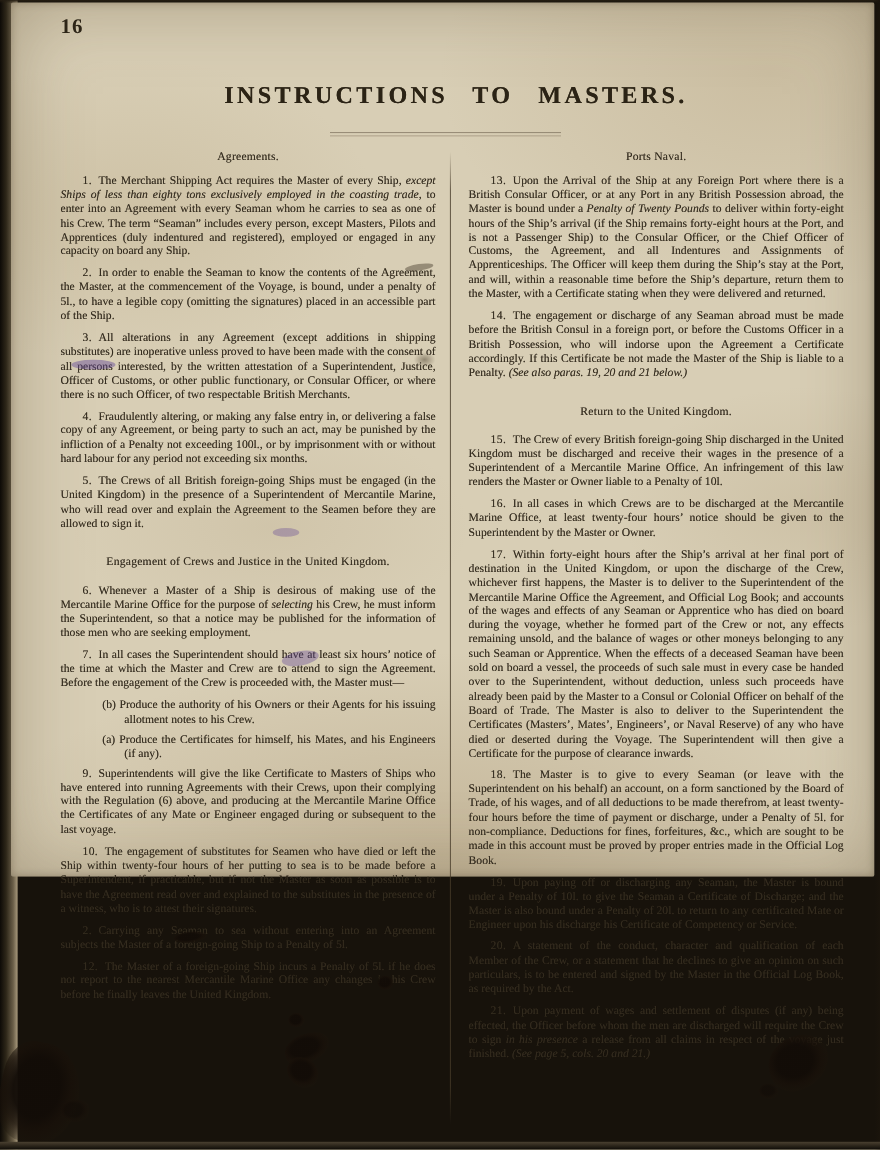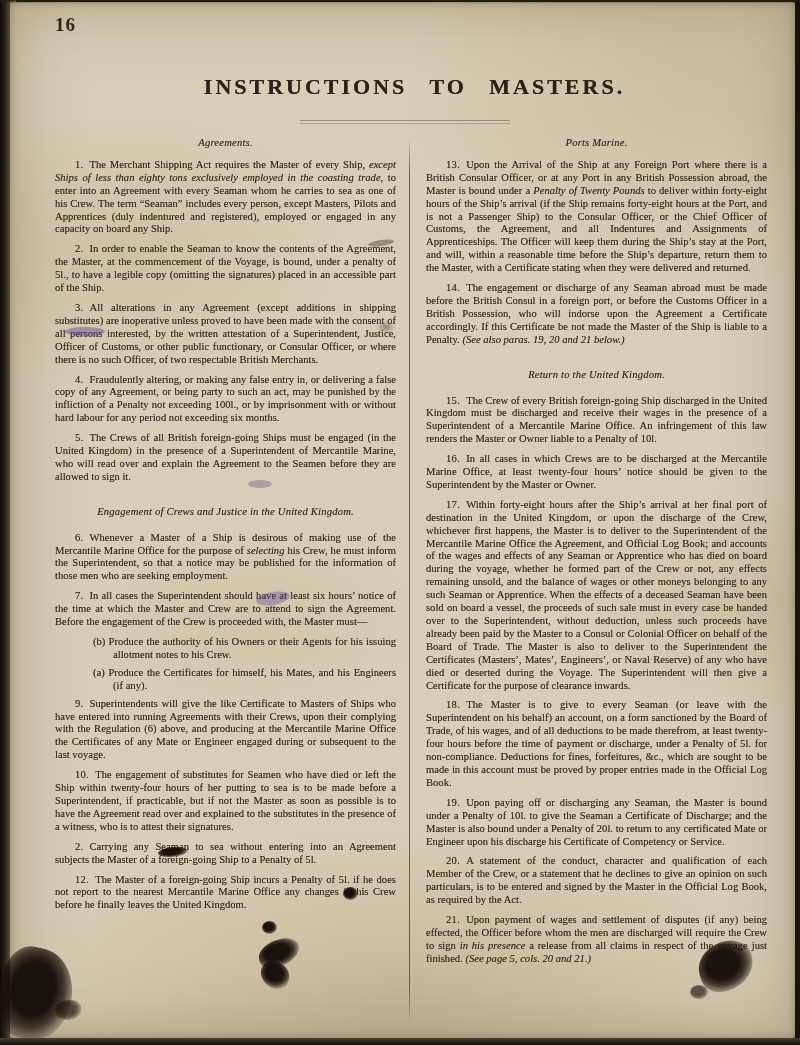--- a/index.html
+++ b/index.html
@@ -7,21 +7,21 @@
     width:800px;height:1045px;position:relative;overflow:hidden;
     background:#17120b;
     font-family:"Liberation Serif","DejaVu Serif",serif;
   }
   
   .binding{
     position:absolute;left:0;top:0;width:16px;height:1045px;
     background:linear-gradient(90deg,#0d0a06 0%,#2e2719 35%,#6b5f49 75%,#a99a7d 100%);
   }
   .paper{
-    position:absolute;left:10px;top:2px;width:785px;height:1036px;
+    position:absolute;left:10px;top:2px;width:785px;height:795px;
     background:
       radial-gradient(ellipse 320px 200px at 14% 24%, rgba(167,146,105,.20), transparent 70%),
       radial-gradient(ellipse 420px 280px at 88% 8%,  rgba(156,132,92,.22), transparent 72%),
       radial-gradient(ellipse 560px 240px at 50% 97%, rgba(146,121,82,.28), transparent 75%),
       radial-gradient(ellipse 240px 160px at 92% 58%, rgba(152,130,92,.16), transparent 70%),
       radial-gradient(ellipse 260px 140px at 30% 60%, rgba(150,128,90,.12), transparent 70%),
       #d8ceb5;
     box-shadow:inset 0 0 70px rgba(84,66,38,.35), inset 0 0 8px rgba(60,45,25,.35);
     border-radius:3px 2px 2px 3px;
   }
@@ -43,21 +43,21 @@
     position:absolute;left:399px;top:136px;width:1px;height:884px;
     background:linear-gradient(180deg,rgba(70,58,40,.0),rgba(70,58,40,.75) 4%,rgba(70,58,40,.75) 96%,rgba(70,58,40,0));
   }
   .columns{
     position:absolute;left:45px;top:132px;width:712px;
     display:flex;gap:30px;
   }
   .col{width:341px;font-size:10.6px;line-height:12.9px;color:#342c1f;
     text-shadow:0 0 .4px rgba(52,44,31,.55);}
   .sec-heading{
-    text-align:center;font-style:italic;margin:3px 0 9px;letter-spacing:.2px;
+    text-align:center;margin:3px 0 9px;letter-spacing:.2px;
   }
   .sec-heading.spaced{margin-top:22px;margin-bottom:13px;}
   .para{margin:0 0 7px;text-align:justify;text-indent:20px;}
   .para .pnum{letter-spacing:.3px;padding-right:6px;}
   .para.sub{padding-left:58px;text-indent:-20px;margin:1px 0 5px;text-align:justify;}
   .para em{}
   
   .stain{position:absolute;pointer-events:none;}
   .blot{background:radial-gradient(ellipse at 45% 45%, rgba(18,12,7,.96) 0 38%, rgba(24,16,9,.75) 55%, rgba(30,22,12,.25) 72%, transparent 80%);}
   .blot-bottom-left{left:0px;top:948px;width:72px;height:92px;border-radius:40% 60% 55% 45%;transform:rotate(12deg);}
@@ -105,21 +105,21 @@
         <p class="para"><span class="pnum">6.</span><span>Whenever a Master of a Ship is desirous of making use of the Mercantile Marine Office for the purpose of </span><em>selecting</em><span> his Crew, he must inform the Superintendent, so that a notice may be published for the information of those men who are seeking employment.</span></p>
         <p class="para"><span class="pnum">7.</span><span>In all cases the Superintendent should have at least six hours’ notice of the time at which the Master and Crew are to attend to sign the Agreement.  Before the engagement of the Crew is proceeded with, the Master must—</span></p>
         <p class="para sub"><span class="plabel">(b) </span><span>Produce the authority of his Owners or their Agents for his issuing allotment notes to his Crew.</span></p>
         <p class="para sub"><span class="plabel">(a) </span><span>Produce the Certificates for himself, his Mates, and his Engineers (if any).</span></p>
         <p class="para"><span class="pnum">9.</span><span>Superintendents will give the like Certificate to Masters of Ships who have entered into running Agreements with their Crews, upon their complying with the Regulation (6) above, and producing at the Mercantile Marine Office the Certificates of any Mate or Engineer engaged during or subsequent to the last voyage.</span></p>
         <p class="para"><span class="pnum">10.</span><span>The engagement of substitutes for Seamen who have died or left the Ship within twenty-four hours of her putting to sea is to be made before a Superintendent, if practicable, but if not the Master as soon as possible is to have the Agreement read over and explained to the substitutes in the presence of a witness, who is to attest their signatures.</span></p>
         <p class="para"><span class="pnum">2.</span><span>Carrying any Seaman to sea without entering into an Agreement subjects the Master of a foreign-going Ship to a Penalty of 5l.</span></p>
         <p class="para"><span class="pnum">12.</span><span>The Master of a foreign-going Ship incurs a Penalty of 5l. if he does not report to the nearest Mercantile Marine Office any changes in his Crew before he finally leaves the United Kingdom.</span></p>
       </div>
     <div class="col" id="col-right">
-        <div class="sec-heading">Ports Marine.</div>
+        <div class="sec-heading">Ports Naval.</div>
         <p class="para"><span class="pnum">13.</span><span>Upon the Arrival of the Ship at any Foreign Port where there is a British Consular Officer, or at any Port in any British Possession abroad, the Master is bound under a </span><em>Penalty of Twenty Pounds</em><span> to deliver within forty-eight hours of the Ship’s arrival (if the Ship remains forty-eight hours at the Port, and is not a Passenger Ship) to the Consular Officer, or the Chief Officer of Customs, the Agreement, and all Indentures and Assignments of Apprenticeships.  The Officer will keep them during the Ship’s stay at the Port, and will, within a reasonable time before the Ship’s departure, return them to the Master, with a Certificate stating when they were delivered and returned.</span></p>
         <p class="para"><span class="pnum">14.</span><span>The engagement or discharge of any Seaman abroad must be made before the British Consul in a foreign port, or before the Customs Officer in a British Possession, who will indorse upon the Agreement a Certificate accordingly.  If this Certificate be not made the Master of the Ship is liable to a Penalty.  </span><em>(See also paras. 19, 20 and 21 below.)</em></p>
         <div class="sec-heading spaced">Return to the United Kingdom.</div>
         <p class="para"><span class="pnum">15.</span><span>The Crew of every British foreign-going Ship discharged in the United Kingdom must be discharged and receive their wages in the presence of a Superintendent of a Mercantile Marine Office.  An infringement of this law renders the Master or Owner liable to a Penalty of 10l.</span></p>
         <p class="para"><span class="pnum">16.</span><span>In all cases in which Crews are to be discharged at the Mercantile Marine Office, at least twenty-four hours’ notice should be given to the Superintendent by the Master or Owner.</span></p>
         <p class="para"><span class="pnum">17.</span><span>Within forty-eight hours after the Ship’s arrival at her final port of destination in the United Kingdom, or upon the discharge of the Crew, whichever first happens, the Master is to deliver to the Superintendent of the Mercantile Marine Office the Agreement, and Official Log Book; and accounts of the wages and effects of any Seaman or Apprentice who has died on board during the voyage, whether he formed part of the Crew or not, any effects remaining unsold, and the balance of wages or other moneys belonging to any such Seaman or Apprentice.  When the effects of a deceased Seaman have been sold on board a vessel, the proceeds of such sale must in every case be handed over to the Superintendent, without deduction, unless such proceeds have already been paid by the Master to a Consul or Colonial Officer on behalf of the Board of Trade.  The Master is also to deliver to the Superintendent the Certificates (Masters’, Mates’, Engineers’, or Naval Reserve) of any who have died or deserted during the Voyage.  The Superintendent will then give a Certificate for the purpose of clearance inwards.</span></p>
         <p class="para"><span class="pnum">18.</span><span>The Master is to give to every Seaman (or leave with the Superintendent on his behalf) an account, on a form sanctioned by the Board of Trade, of his wages, and of all deductions to be made therefrom, at least twenty-four hours before the time of payment or discharge, under a Penalty of 5l. for non-compliance.  Deductions for fines, forfeitures, &amp;c., which are sought to be made in this account must be proved by proper entries made in the Official Log Book.</span></p>
         <p class="para"><span class="pnum">19.</span><span>Upon paying off or discharging any Seaman, the Master is bound under a Penalty of 10l. to give the Seaman a Certificate of Discharge; and the Master is also bound under a Penalty of 20l. to return to any certificated Mate or Engineer upon his discharge his Certificate of Competency or Service.</span></p>
         <p class="para"><span class="pnum">20.</span><span>A statement of the conduct, character and qualification of each Member of the Crew, or a statement that he declines to give an opinion on such particulars, is to be entered and signed by the Master in the Official Log Book, as required by the Act.</span></p>
         <p class="para"><span class="pnum">21.</span><span>Upon payment of wages and settlement of disputes (if any) being effected, the Officer before whom the men are discharged will require the Crew to sign </span><em>in his presence</em><span> a release from all claims in respect of the voyage just finished.  </span><em>(See page 5, cols. 20 and 21.)</em></p>

